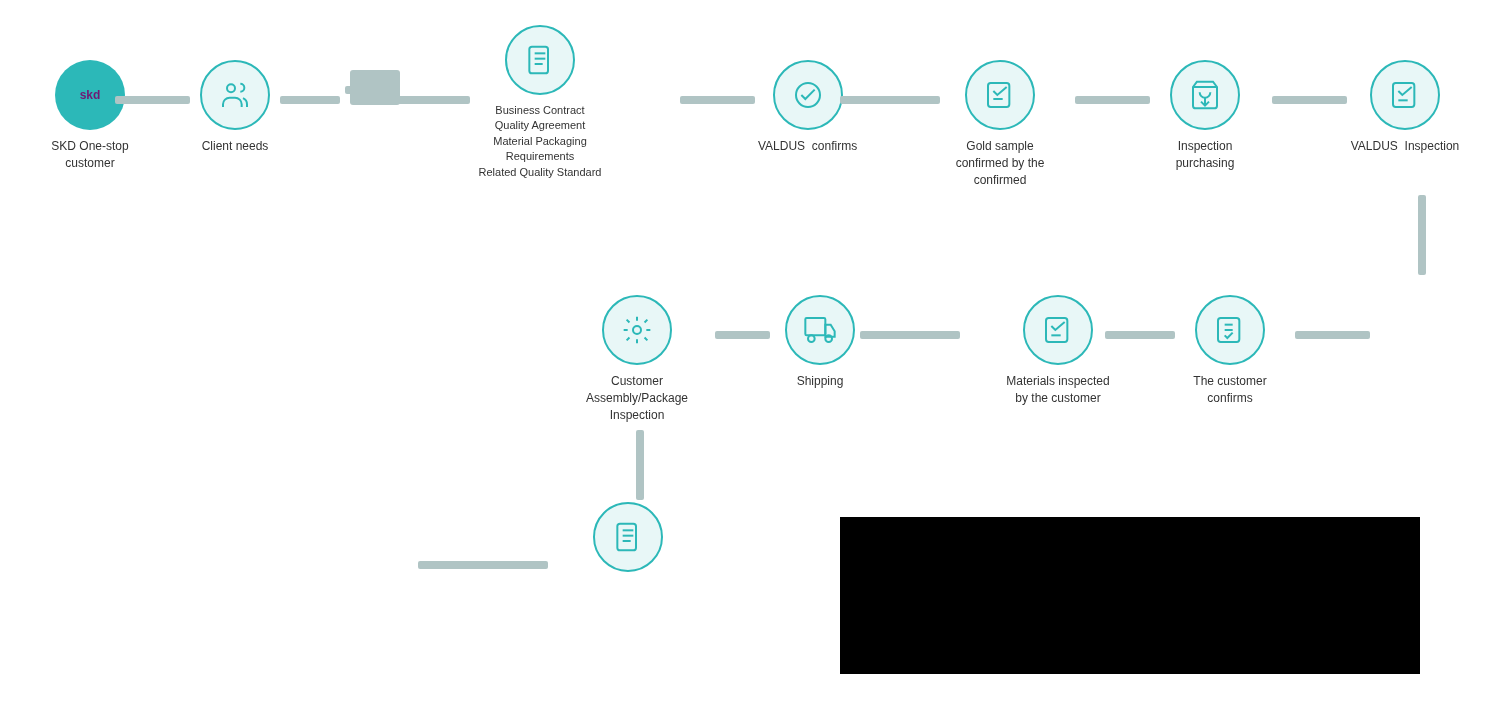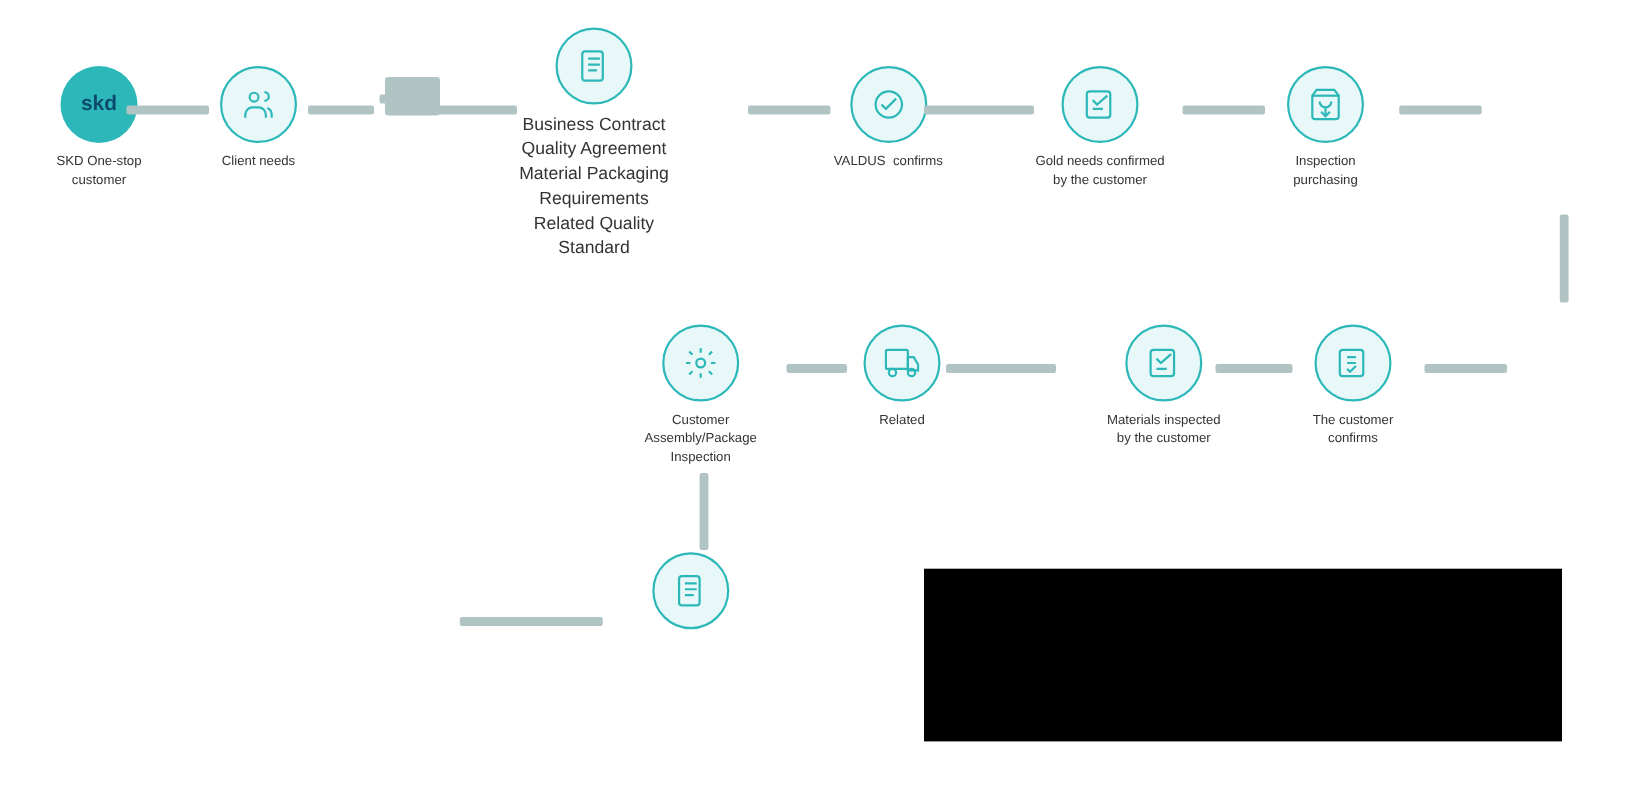--- a/index.html
+++ b/index.html
@@ -49,23 +49,23 @@
       height: 70px;
       border-radius: 50%;
       background: #2cb8b8;
       display: flex;
       align-items: center;
       justify-content: center;
       margin-bottom: 8px;
     }
 
     .skd-text {
-      color: #0c4a6e;
+      color: #701a75;
       font-weight: bold;
-      font-size: 19px;
+      font-size: 12px;
     }
 
     .node-label {
       font-size: 12px;
       color: #333;
       max-width: 110px;
       line-height: 1.4;
     }
 
     .arrow-h {
@@ -123,21 +123,21 @@
 
   <div class="node" style="left:460px; top:25px; width:160px;">
     <div class="icon-circle">
       <svg viewBox="0 0 24 24" fill="none" stroke="#2cb8b8" stroke-width="1.5">
         <rect x="4" y="2" width="14" height="20" rx="2"></rect>
         <line x1="8" y1="7" x2="16" y2="7"></line>
         <line x1="8" y1="11" x2="16" y2="11"></line>
         <line x1="8" y1="15" x2="14" y2="15"></line>
       </svg>
     </div>
-    <div class="node-label" style="max-width:160px; font-size:16px;">
+    <div class="node-label" style="max-width:160px; font-size:11px;">
       Business Contract<br>Quality Agreement<br>Material Packaging Requirements<br>Related Quality Standard
     </div>
   </div>
 
   <div class="arrow-h" style="left:680px; top:96px; width:75px;"></div>
 
   <div class="node" style="left:758px; top:60px;">
     <div class="icon-circle">
       <svg viewBox="0 0 24 24" fill="none" stroke="#2cb8b8" stroke-width="1.5">
         <circle cx="12" cy="12" r="9"></circle>
@@ -150,40 +150,50 @@
   <div class="arrow-h" style="left:840px; top:96px; width:100px;"></div>
 
   <div class="node" style="left:940px; top:60px; width:120px;">
     <div class="icon-circle">
       <svg viewBox="0 0 24 24" fill="none" stroke="#2cb8b8" stroke-width="1.5">
         <rect x="3" y="3" width="16" height="18" rx="2"></rect>
         <polyline points="7,9 10,12 17,6"></polyline>
         <line x1="7" y1="15" x2="14" y2="15"></line>
       </svg>
     </div>
-    <div class="node-label" style="max-width:120px;">Gold needs confirmed by the customer</div>
+    <div class="node-label" style="max-width:120px;">Gold sample confirmed by the confirmed</div>
   </div>
 
   <div class="arrow-h" style="left:1075px; top:96px; width:75px;"></div>
 
   <div class="node" style="left:1150px; top:60px; width:110px;">
     <div class="icon-circle">
       <svg viewBox="0 0 24 24" fill="none" stroke="#2cb8b8" stroke-width="1.5">
         <path d="M6 2L3 6v14a2 2 0 002 2h14a2 2 0 002-2V6l-3-4z"></path>
         <line x1="3" y1="6" x2="21" y2="6"></line>
         <path d="M16 10a4 4 0 01-8 0"></path>
         <line x1="12" y1="14" x2="12" y2="20"></line>
         <polyline points="9,17 12,20 15,17"></polyline>
       </svg>
     </div>
     <div class="node-label">Inspection purchasing</div>
   </div>
 
   <div class="arrow-h" style="left:1272px; top:96px; width:75px;"></div>
 
+  <div class="node" style="left:1350px; top:60px; width:110px;">
+    <div class="icon-circle">
+      <svg viewBox="0 0 24 24" fill="none" stroke="#2cb8b8" stroke-width="1.5">
+        <rect x="3" y="3" width="16" height="18" rx="2"></rect>
+        <polyline points="7,9 10,12 17,6"></polyline>
+        <line x1="7" y1="16" x2="14" y2="16"></line>
+      </svg>
+    </div>
+    <div class="node-label">VALDUS&nbsp; Inspection</div>
+  </div>
 
   <div class="arrow-v" style="left:1418px; top:195px; height:80px;"></div>
 
   <div class="node" style="left:572px; top:295px; width:130px;">
     <div class="icon-circle">
       <svg viewBox="0 0 24 24" fill="none" stroke="#2cb8b8" stroke-width="1.5">
         <circle cx="12" cy="12" r="3"></circle>
         <path d="M12 2v3M12 19v3M4.22 4.22l2.12 2.12M17.66 17.66l2.12 2.12M2 12h3M19 12h3M4.22 19.78l2.12-2.12M17.66 6.34l2.12-2.12"></path>
       </svg>
     </div>
@@ -194,21 +204,21 @@
 
   <div class="node" style="left:775px; top:295px; width:90px;">
     <div class="icon-circle">
       <svg viewBox="0 0 24 24" fill="none" stroke="#2cb8b8" stroke-width="1.5">
         <rect x="1" y="3" width="15" height="13" rx="1"></rect>
         <path d="M16 8h4l3 5v4h-7V8z"></path>
         <circle cx="5.5" cy="18.5" r="2.5"></circle>
         <circle cx="18.5" cy="18.5" r="2.5"></circle>
       </svg>
     </div>
-    <div class="node-label">Related</div>
+    <div class="node-label">Shipping</div>
   </div>
 
   <div class="arrow-h" style="left:860px; top:331px; width:100px;"></div>
 
   <div class="node" style="left:993px; top:295px; width:130px;">
     <div class="icon-circle">
       <svg viewBox="0 0 24 24" fill="none" stroke="#2cb8b8" stroke-width="1.5">
         <rect x="3" y="3" width="16" height="18" rx="2"></rect>
         <polyline points="7,9 10,12 17,6"></polyline>
         <line x1="7" y1="16" x2="14" y2="16"></line>

